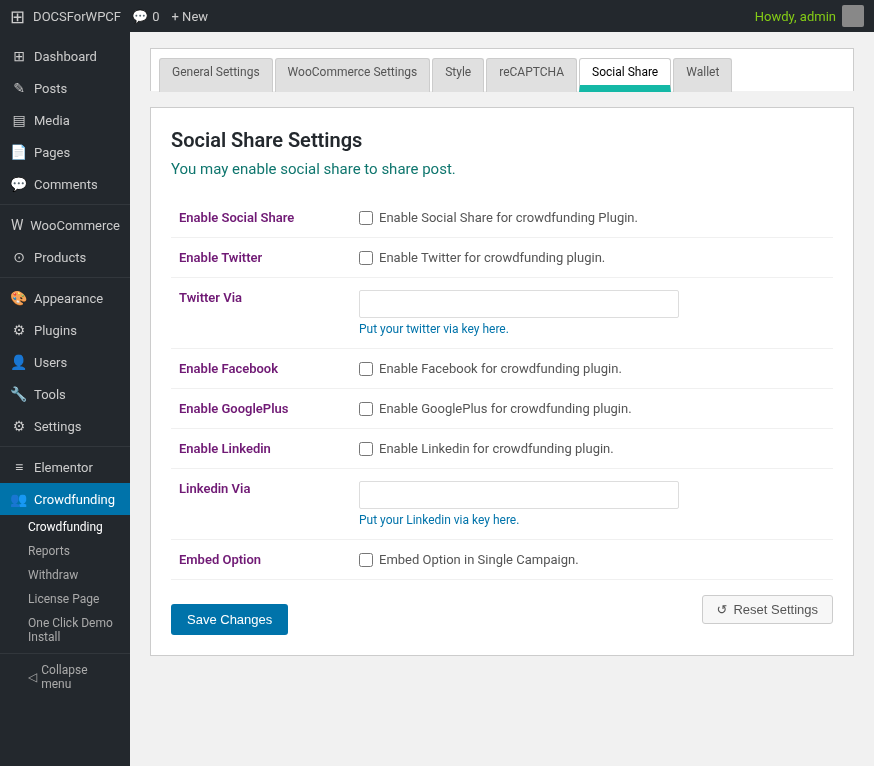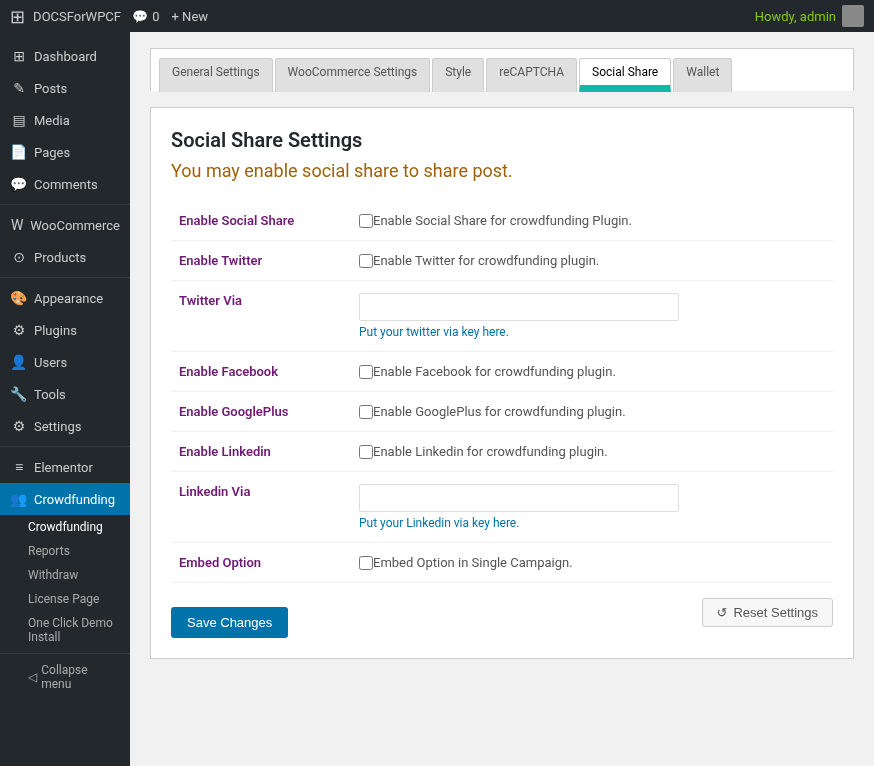--- a/index.html
+++ b/index.html
@@ -97,22 +97,22 @@
       border: 1px solid #ccc;
       padding: 20px;
     }
     .content-title {
       font-size: 20px;
       font-weight: 600;
       color: #23282d;
       margin-bottom: 8px;
     }
     .content-subtitle {
-      font-size: 18px;
-      color: #a16207;
+      font-size: 15px;
+      color: #0f766e;
       margin-bottom: 20px;
     }
 
     
     .settings-table {
       width: 100%;
       border-collapse: collapse;
     }
     .settings-table tr {
       border-bottom: 1px solid #f0f0f0;
@@ -127,20 +127,21 @@
       color: #701a75;
       font-size: 13px;
       padding-right: 20px;
     }
     .settings-table td:last-child {
       color: #555;
     }
     .checkbox-label {
       display: flex;
       align-items: center;
+      gap: 6px;
       color: #555;
     }
     .checkbox-label input[type="checkbox"] {
       width: 14px;
       height: 14px;
     }
     .text-input {
       width: 320px;
       padding: 4px 8px;
       border: 1px solid #ddd;

